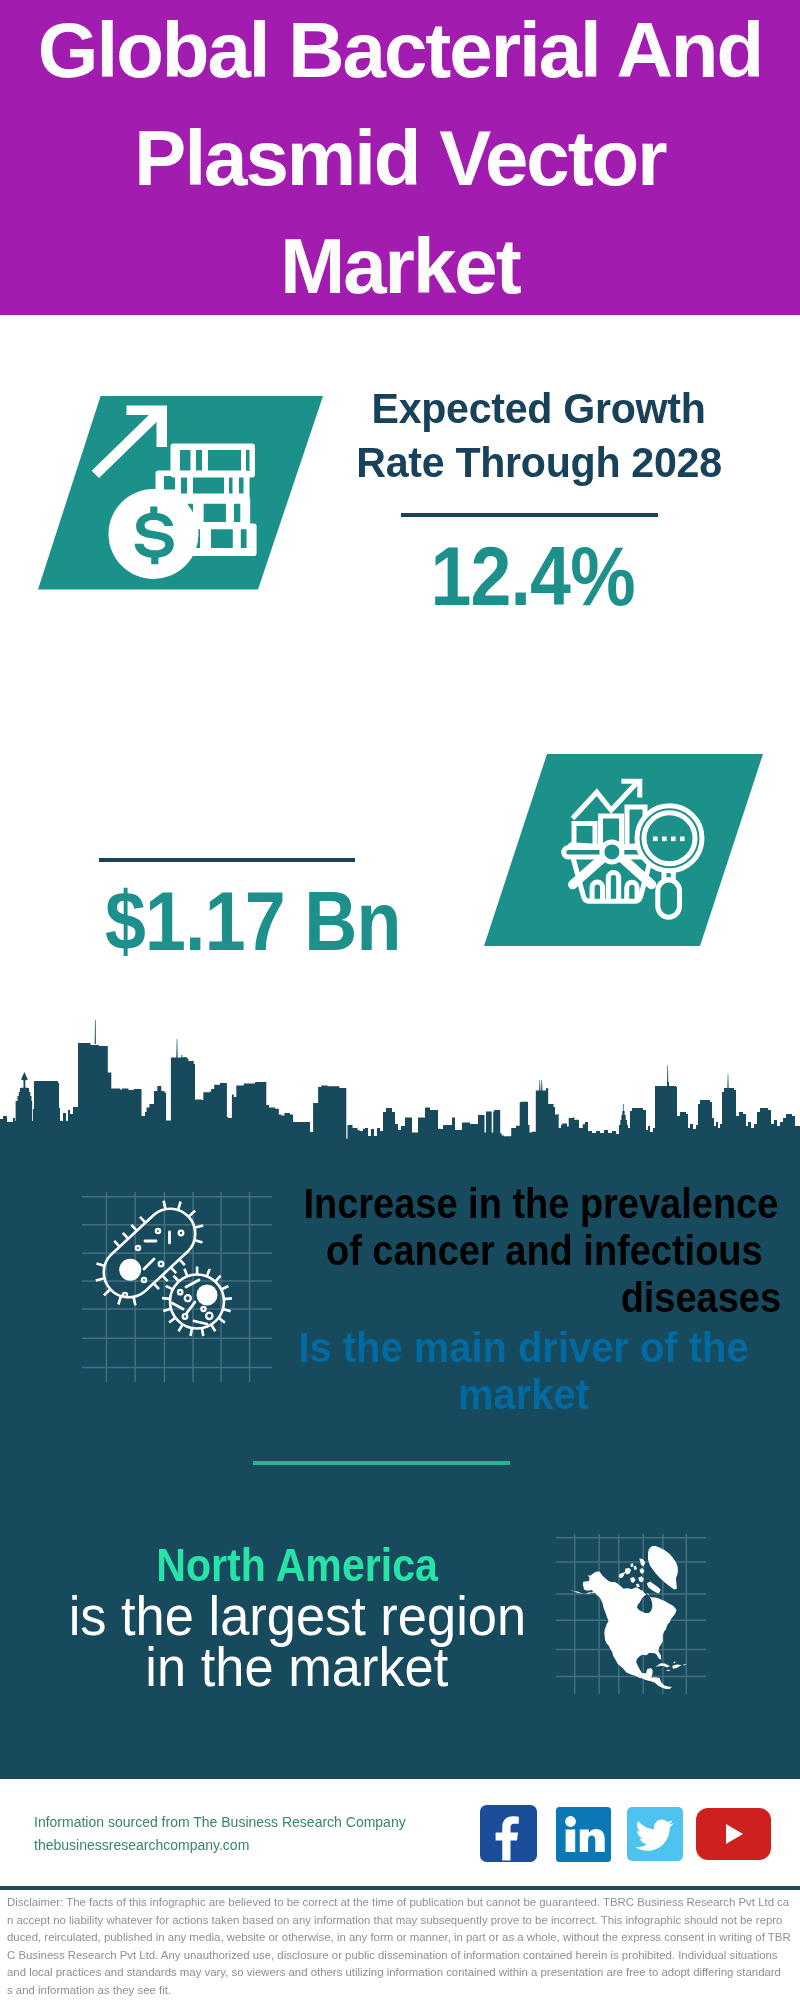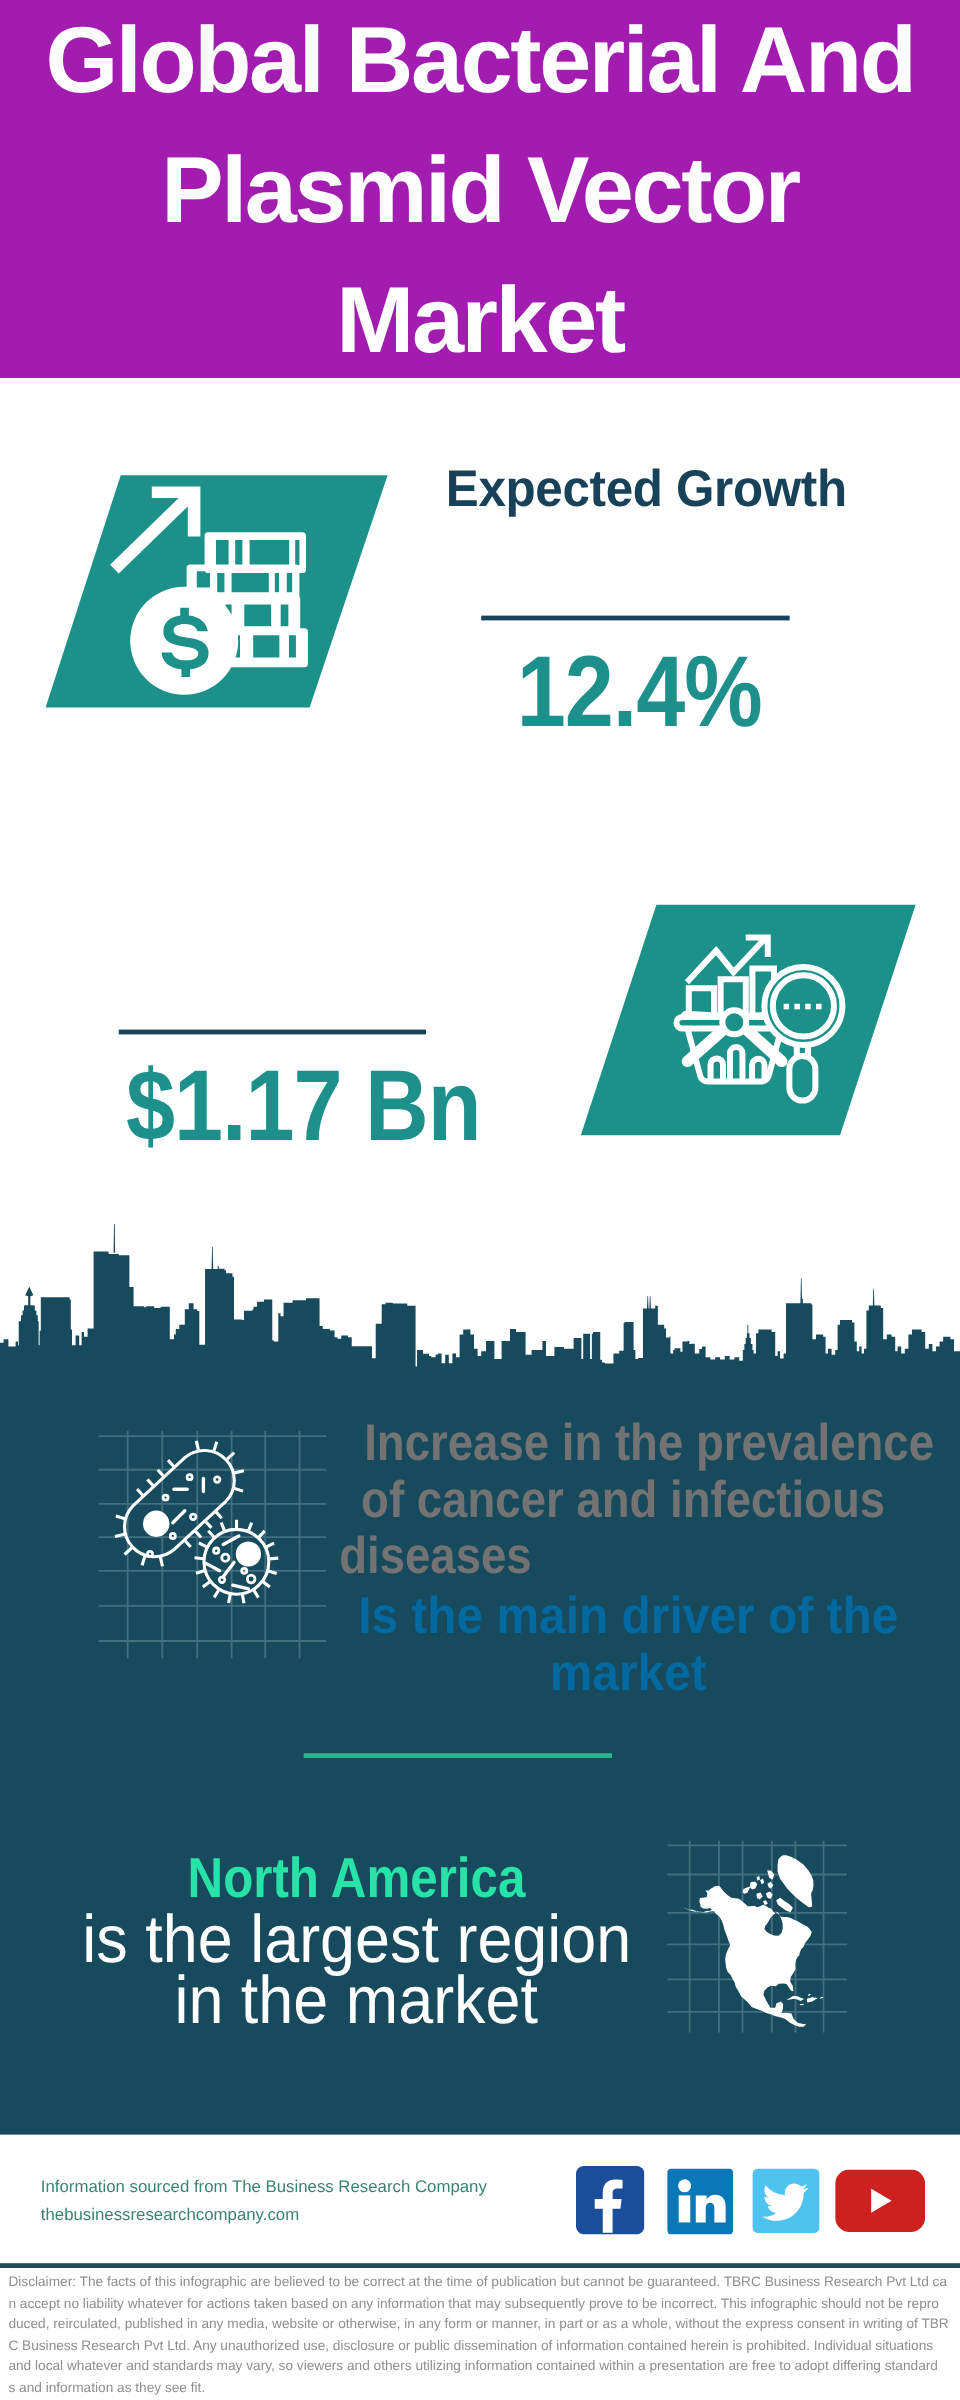--- a/index.html
+++ b/index.html
@@ -28,22 +28,22 @@
   .stat-title span{display:inline-block;transform:scaleX(0.957);transform-origin:center;}
   .rule{position:absolute;height:4px;background:#17425a;}
   .stat-val{position:absolute;color:#1e908b;font-size:84px;font-weight:bold;
        text-align:center;letter-spacing:-1px;line-height:84px;}
   .stat-val span{display:inline-block;transform:scaleX(0.875);transform-origin:center;}
 
   
   .dark{position:absolute;left:0;top:1140px;width:800px;height:639px;background:#174A5C;}
   .skyline{position:absolute;left:0;top:1020px;width:800px;height:135px;}
   .drv-head{position:absolute;left:272px;top:1180px;width:520px;
-       color:#737373;font-size:43px;font-weight:bold;
-       text-align:left;line-height:46.9px;}
+       color:#000000;font-size:43px;font-weight:bold;
+       text-align:right;line-height:46.9px;}
   .drv-sub{position:absolute;left:264px;top:1324px;width:520px;
        color:#0369a1;font-size:43px;font-weight:bold;
        text-align:center;line-height:46.9px;}
   .drv-head div,.drv-sub div{white-space:nowrap;}
   .drv-head span{display:inline-block;transform:scaleX(0.883);transform-origin:center;}
   .drv-sub span{display:inline-block;transform:scaleX(0.928);transform-origin:center;}
   .reg-head{position:absolute;color:#28e3a8;font-size:47px;font-weight:bold;
        text-align:center;line-height:51px;white-space:nowrap;}
   .reg-head span{display:inline-block;transform:scaleX(0.874);transform-origin:center;}
   .reg-sub{position:absolute;color:#fff;font-size:56px;font-weight:normal;
@@ -110,21 +110,21 @@
       <rect x="0" y="0" width="75" height="52" rx="12" fill="#cd201f"></rect>
       <path fill="#fff" d="M30,16 l17,10 l-17,10 z"></path>
     </svg>
   </div>
   <div class="footline"></div>
   <div class="disc">
     <div>Disclaimer: The facts of this infographic are believed to be correct at the time of publication but cannot be guaranteed. TBRC Business Research Pvt Ltd ca</div>
     <div>n accept no liability whatever for actions taken based on any information that may subsequently prove to be incorrect. This infographic should not be repro</div>
     <div>duced, reirculated, published in any media, website or otherwise, in any form or manner, in part or as a whole, without the express consent in writing of TBR</div>
     <div>C Business Research Pvt Ltd. Any unauthorized use, disclosure or public dissemination of information contained herein is prohibited. Individual situations</div>
-    <div>and local whatever and standards may vary, so viewers and others utilizing information contained within a presentation are free to adopt differing standard</div>
+    <div>and local practices and standards may vary, so viewers and others utilizing information contained within a presentation are free to adopt differing standard</div>
     <div>s and information as they see fit.</div>
   </div>
 
   <div class="para" style="left:30px;top:390px;">
     <svg width="300" height="206" viewBox="30 390 300 206">
       <polygon points="100.6,396 323,396 258,589.5 38,589.5" fill="#1b9189"></polygon>
       <g fill="#ffffff">
 
         <path d="M126.5,405.5 h40.5 v41.5 h-10.5 v-25 l-57.5,56 l-7.3,-7.3 l57.2,-55.7 h-22.4 z"></path>
 
@@ -140,20 +140,21 @@
         <path d="M171,523.5 h82.6 a3,3 0 0 1 3,3 v26.6 a3,3 0 0 1 -3,3 h-82.6 a3,3 0 0 1 -3,-3 v-26.6 a3,3 0 0 1 3,-3 z
                  M176,529.3 h11.5 v18.6 h-11.5 z M195,529.3 h5 v18.6 h-5 z M211,529.3 h21.8 v18.6 h-21.8 z M240.8,529.3 h5.8 v18.6 h-5.8 z" fill-rule="evenodd"></path>
 
         <circle cx="153.5" cy="534" r="45"></circle>
         <path d="M150.2,506.5 h7.2 v6.4 c8.6,0.9 14.6,5.6 15.8,13.1 h-8.7 c-1,-3.6 -4.6,-5.9 -10.4,-5.9 c-5.9,0 -9.5,2 -9.5,5.3 c0,3 2.4,4.4 8.2,5.4 l6.6,1.1 c9.6,1.6 14.4,5.3 14.4,12.2 c0,7.7 -5.8,12.7 -15.4,13.6 v6.5 h-7.2 v-6.5 c-9.7,-0.9 -16,-5.9 -16.6,-14 h8.8 c0.8,4.1 4.9,6.6 11.4,6.6 c6.4,0 10.4,-2.2 10.4,-5.6 c0,-2.9 -2.3,-4.4 -8,-5.4 l-7.1,-1.2 c-9.4,-1.6 -14,-5.3 -14,-11.9 c0,-7.3 5.7,-12.3 14.1,-13.2 z" fill="#1b9189"></path>
       </g>
     </svg>
   </div>
   <div class="stat-title" style="left:314px;top:382px;width:450px;">
     <div><span>Expected Growth</span></div>
+    <div><span>Rate Through 2028</span></div>
   </div>
   <div class="rule" style="left:401px;top:513px;width:257px;"></div>
   <div class="stat-val" style="left:308px;top:534px;width:450px;"><span>12.4%</span></div>
 
   <div class="bac-wrap">
     <svg width="190" height="190" viewBox="0 0 190 190">
       <g stroke="#42707f" stroke-width="1.5" fill="none">
         <path d="M0,4.8 H190 M0,32.8 H190 M0,61.3 H190 M0,88.9 H190 M0,117 H190 M0,146.2 H190 M0,175.5 H190"></path>
         <path d="M24.4,0 V190 M53.2,0 V190 M82.4,0 V190 M111,0 V190 M139,0 V190 M167.6,0 V190"></path>
       </g>

